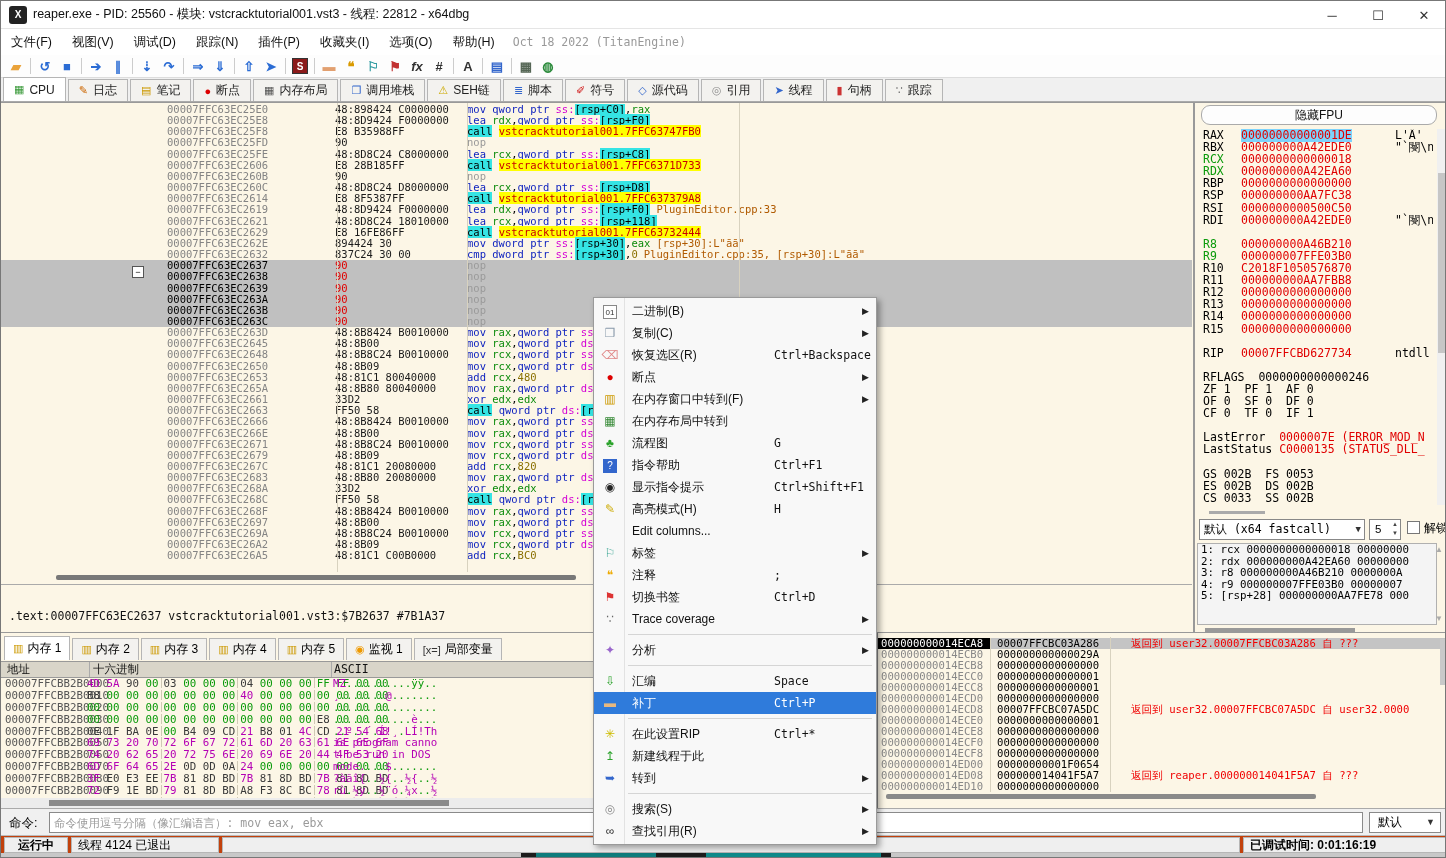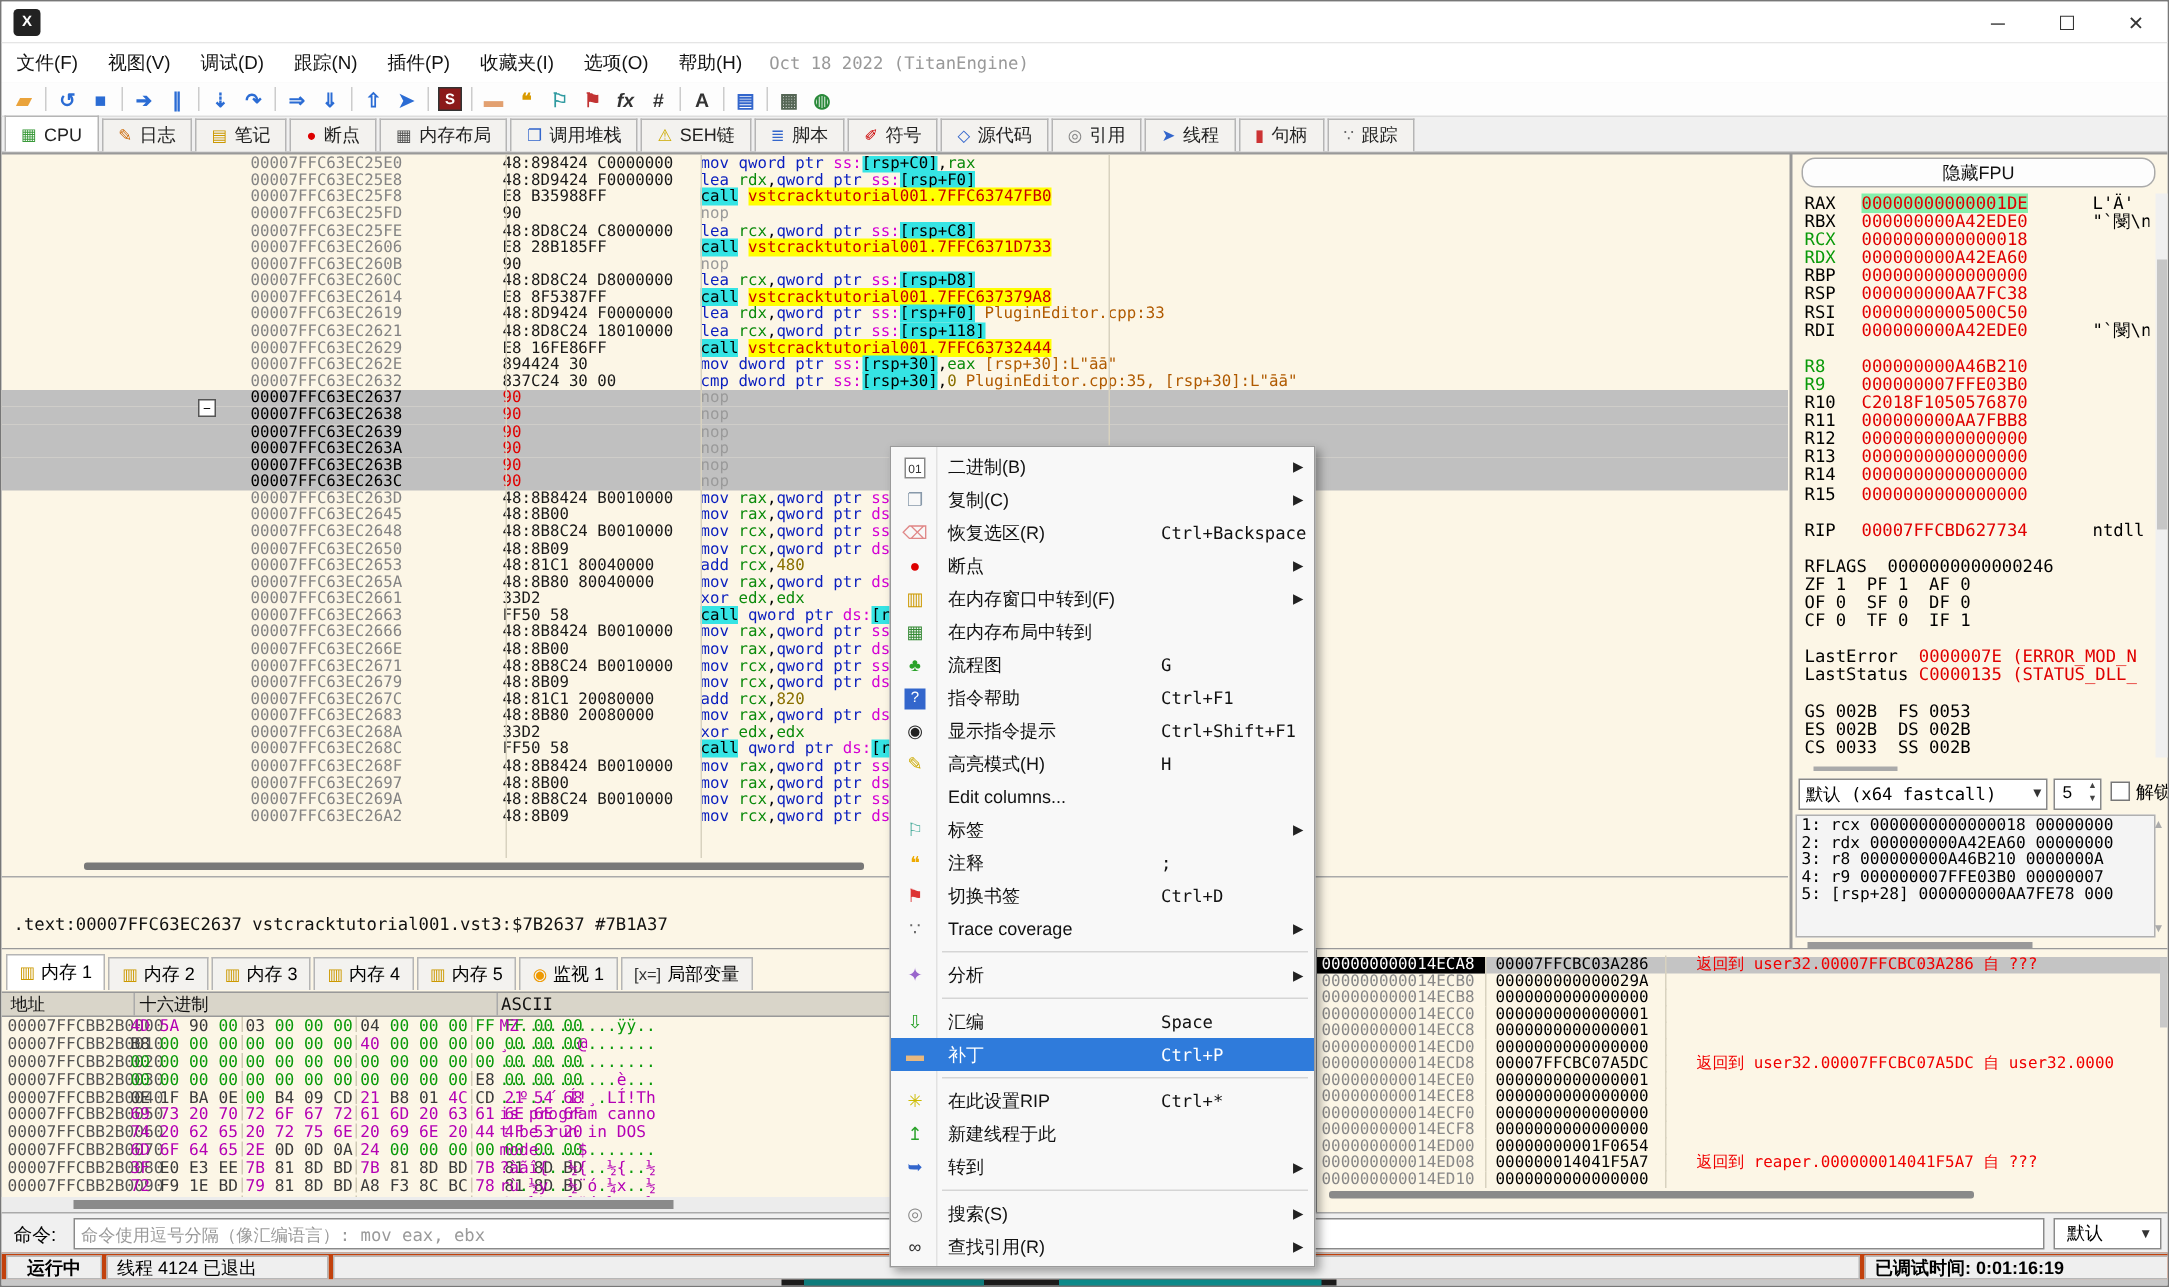--- a/index.html
+++ b/index.html
@@ -80,21 +80,21 @@
   .fpu-btn { position:absolute; left:6px; top:2px; width:236px; height:20px; background:#fdfdfd;
     border:1px solid #aaa; border-radius:9px; font-size:12px; text-align:center; line-height:18px; color:#111;
     font-family:"Liberation Sans", sans-serif; }
   .reg-lines { position:absolute; left:0; top:26px; width:238px; height:376px; overflow:hidden;
     font-family:"DejaVu Sans Mono", monospace; font-size:11.5px; }
   .rline { height:12.1px; line-height:12.1px; white-space:pre; position:relative; }
   .rgap { height:12.1px; }
   .rname { display:inline-block; width:46px; padding-left:8px; color:#000; }
   .rname.green { color:#0a9a0a; }
   .rval { color:#e00000; }
-  .rval.hl { background:#86efac; }
+  .rval.hl { background:#7dd3fc; }
   .rextra { position:absolute; left:200px; color:#000; white-space:pre; }
   .rtext { padding-left:8px; color:#000; white-space:pre; }
   .rerr-label { padding-left:8px; color:#000; }
   .rerr-val { color:#e00000; }
   .reg-vscroll { position:absolute; right:1px; top:26px; width:9px; height:376px; background:#f0f0f0; }
   .reg-vthumb { position:absolute; left:1px; top:44px; width:7px; height:180px; background:#c6c6c6; }
   .reg-minithumb { position:absolute; left:14px; top:408px; width:56px; height:3px; background:#aaa; }
   .conv-row { position:absolute; left:0; top:415px; width:253px; height:24px; }
   .conv-dd { position:absolute; left:4px; top:1px; width:166px; height:21px; background:#fff;
     border:1px solid #888; font-size:11.5px; font-family:"DejaVu Sans Mono", monospace;
@@ -185,20 +185,21 @@
   .qicon { display:inline-block; width:14px; height:14px; line-height:14px; font-size:8px;
     border:1px solid #888; background:#fff; color:#333; text-align:center; vertical-align:middle; }
 </style>
 </head>
 <body>
 
 <div id="screen">
 
   <div class="titlebar">
     <span class="appicon">X</span>
+    <span class="title-text">reaper.exe - PID: 25560 - 模块: vstcracktutorial001.vst3 - 线程: 22812 - x64dbg</span>
     <div class="wincontrols">
       <span class="wc">─</span>
       <span class="wc">☐</span>
       <span class="wc">✕</span>
     </div>
   </div>
 
   <div class="menubar" id="menubar">
       <span class="menu-item">文件(F)</span>
       <span class="menu-item">视图(V)</span>
@@ -343,20 +344,21 @@
           <div class="drow"><span class="da">00007FFC63EC2671</span><span class="db">48:8B8C24 B0010000</span><span class="di"><span class="k-mn">mov</span> <span class="k-reg">rcx</span>,<span class="k-mn">qword</span> <span class="k-mn">ptr</span> <span class="k-seg">ss</span><span class="k-seg">:</span><span class="k-br">[rsp+1B0]</span></span></div>
           <div class="drow"><span class="da">00007FFC63EC2679</span><span class="db">48:8B09</span><span class="di"><span class="k-mn">mov</span> <span class="k-reg">rcx</span>,<span class="k-mn">qword</span> <span class="k-mn">ptr</span> <span class="k-seg">ds</span><span class="k-seg">:</span><span class="k-br">[rcx]</span></span></div>
           <div class="drow"><span class="da">00007FFC63EC267C</span><span class="db">48:81C1 20080000</span><span class="di"><span class="k-mn">add</span> <span class="k-reg">rcx</span>,<span class="k-num">820</span></span></div>
           <div class="drow"><span class="da">00007FFC63EC2683</span><span class="db">48:8B80 20080000</span><span class="di"><span class="k-mn">mov</span> <span class="k-reg">rax</span>,<span class="k-mn">qword</span> <span class="k-mn">ptr</span> <span class="k-seg">ds</span><span class="k-seg">:</span><span class="k-br">[rax+820]</span></span></div>
           <div class="drow"><span class="da">00007FFC63EC268A</span><span class="db">33D2</span><span class="di"><span class="k-mn">xor</span> <span class="k-reg">edx</span>,<span class="k-reg">edx</span></span></div>
           <div class="drow"><span class="da">00007FFC63EC268C</span><span class="db">FF50 58</span><span class="di"><span class="k-call">call</span> <span class="k-mn">qword</span> <span class="k-mn">ptr</span> <span class="k-seg">ds</span><span class="k-seg">:</span><span class="k-br">[rax+58]</span></span></div>
           <div class="drow"><span class="da">00007FFC63EC268F</span><span class="db">48:8B8424 B0010000</span><span class="di"><span class="k-mn">mov</span> <span class="k-reg">rax</span>,<span class="k-mn">qword</span> <span class="k-mn">ptr</span> <span class="k-seg">ss</span><span class="k-seg">:</span><span class="k-br">[rsp+1B0]</span></span></div>
           <div class="drow"><span class="da">00007FFC63EC2697</span><span class="db">48:8B00</span><span class="di"><span class="k-mn">mov</span> <span class="k-reg">rax</span>,<span class="k-mn">qword</span> <span class="k-mn">ptr</span> <span class="k-seg">ds</span><span class="k-seg">:</span><span class="k-br">[rax]</span></span></div>
           <div class="drow"><span class="da">00007FFC63EC269A</span><span class="db">48:8B8C24 B0010000</span><span class="di"><span class="k-mn">mov</span> <span class="k-reg">rcx</span>,<span class="k-mn">qword</span> <span class="k-mn">ptr</span> <span class="k-seg">ss</span><span class="k-seg">:</span><span class="k-br">[rsp+1B0]</span></span></div>
           <div class="drow"><span class="da">00007FFC63EC26A2</span><span class="db">48:8B09</span><span class="di"><span class="k-mn">mov</span> <span class="k-reg">rcx</span>,<span class="k-mn">qword</span> <span class="k-mn">ptr</span> <span class="k-seg">ds</span><span class="k-seg">:</span><span class="k-br">[rcx]</span></span></div>
+          <div class="drow"><span class="da">00007FFC63EC26A5</span><span class="db">48:81C1 C00B0000</span><span class="di"><span class="k-mn">add</span> <span class="k-reg">rcx</span>,<span class="k-num">BC0</span></span></div>
         </div>
       <div class="colline" style="left:336px"></div>
       <div class="colline" style="left:466px"></div>
       <div class="colline" style="left:738px"></div>
       <div class="collapse-box">−</div>
       <div class="dis-hscroll"></div>
       <div class="dis-border"></div>
       <div class="infoline">.text:00007FFC63EC2637 vstcracktutorial001.vst3:$7B2637 #7B1A37</div>
     </div>
 

